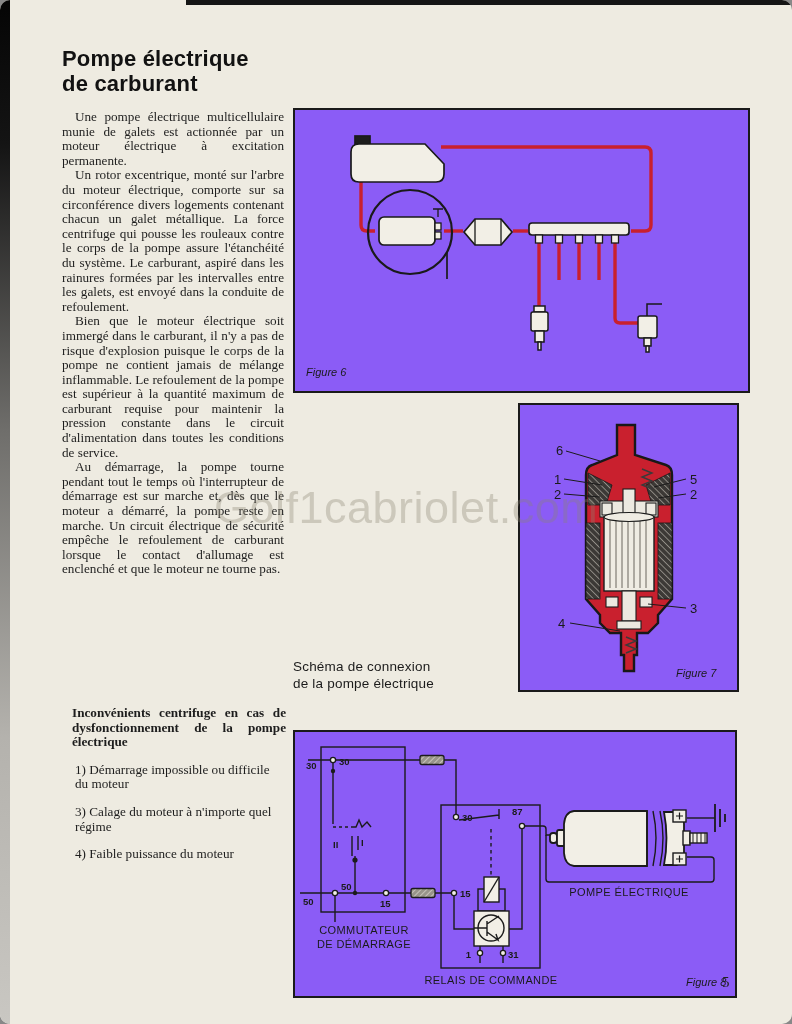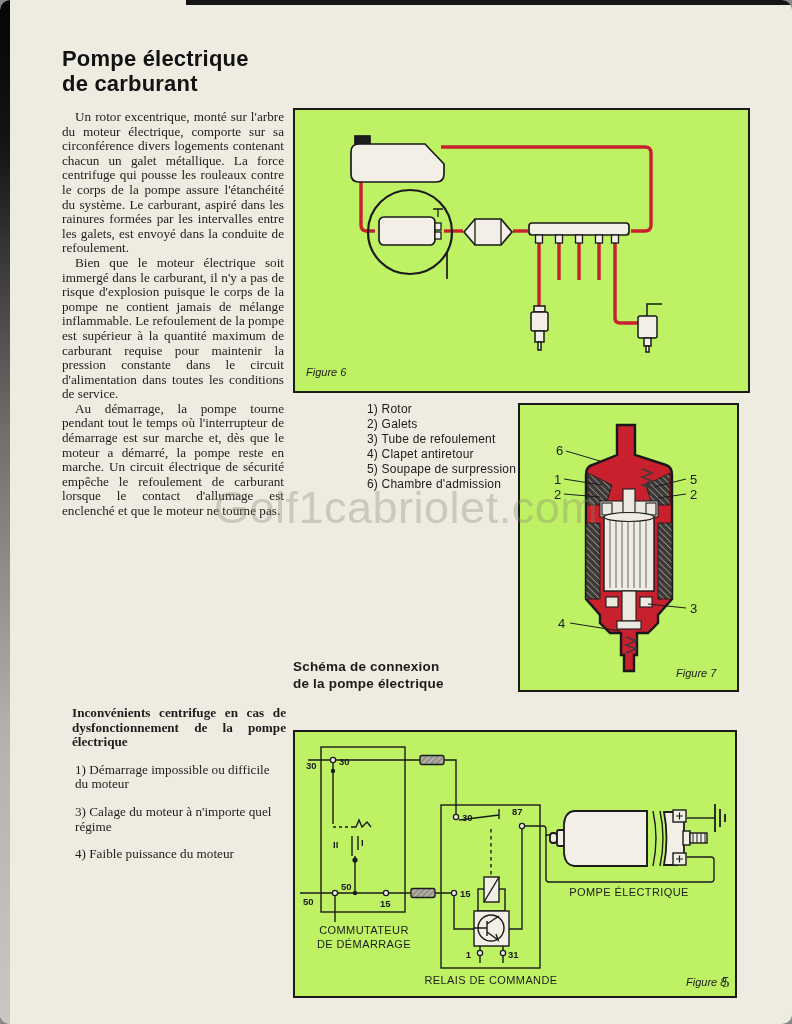--- a/index.html
+++ b/index.html
@@ -12,22 +12,22 @@
         letter-spacing:.2px;color:#121212;}
   .bodycol{position:absolute;left:62px;top:110px;width:222px;
         font-family:"Liberation Serif",serif;font-size:13.2px;line-height:14.6px;
         text-align:justify;color:#1d1d1d;}
   .bodycol p{margin:0;text-indent:13px;}
   .issues{position:absolute;left:62px;top:706px;width:224px;
         font-family:"Liberation Serif",serif;font-size:13.2px;line-height:14.6px;color:#1d1d1d;}
   .issues h3{margin:0 0 12px 10px;font-size:13.2px;line-height:14.6px;font-weight:bold;text-align:justify;}
   .issues div{margin:13px;}
   .legend{position:absolute;left:367px;top:402px;font-size:12px;line-height:15px;letter-spacing:.2px;}
-  .conn-head{position:absolute;left:293px;top:659px;font-size:13.5px;line-height:16.5px;font-weight:bold;letter-spacing:.2px;}
-  .figbox{position:absolute;background:#bef264;border:2px solid #1a1a1a;text-align:center;}
+  .conn-head{position:absolute;left:293px;top:659px;font-size:13.5px;line-height:16.5px;font-weight:normal;letter-spacing:.2px;}
+  .figbox{position:absolute;background:#8b5cf6;border:2px solid #1a1a1a;text-align:center;}
   .fig6{left:293px;top:108px;width:453px;height:281px;}
   .fig7{left:518px;top:403px;width:217px;height:285px;}
   .fig8{left:293px;top:730px;width:440px;height:264px;}
   .watermark{position:absolute;left:214px;top:482px;font-size:45px;letter-spacing:.5px;
         color:rgba(138,132,114,0.34);z-index:9;white-space:nowrap;pointer-events:none;}
   .pagenum{position:absolute;left:722px;top:974px;font-family:"Liberation Serif",serif;font-size:15px;color:#222;}
   svg{display:block;}
   text{font-family:"Liberation Sans",sans-serif;fill:#1b1b1b;}
   .figlab{font-style:italic;font-size:11px;}
   .term{font-size:9.5px;font-weight:bold;}
@@ -40,40 +40,33 @@
 
   <div class="scan-left"></div>
   <div class="scan-top"></div>
 
   <div class="title">
     <div>Pompe électrique</div>
     <div>de carburant</div>
   </div>
 
   <div class="bodycol">
+    <p>Une pompe électrique multicellulaire munie de galets est actionnée par un moteur électrique à excitation permanente.</p>
     <p>Un rotor excentrique, monté sur l'arbre du moteur électrique, comporte sur sa circonférence divers logements contenant chacun un galet métallique. La force centrifuge qui pousse les rouleaux contre le corps de la pompe assure l'étanchéité du système. Le carburant, aspiré dans les rainures formées par les intervalles entre les galets, est envoyé dans la conduite de refoulement.</p>
     <p>Bien que le moteur électrique soit immergé dans le carburant, il n'y a pas de risque d'explosion puisque le corps de la pompe ne contient jamais de mélange inflammable. Le refoulement de la pompe est supérieur à la quantité maximum de carburant requise pour maintenir la pression constante dans le circuit d'alimentation dans toutes les conditions de service.</p>
     <p>Au démarrage, la pompe tourne pendant tout le temps où l'interrupteur de démarrage est sur marche et, dès que le moteur a démarré, la pompe reste en marche. Un circuit électrique de sécurité empêche le refoulement de carburant lorsque le contact d'allumage est enclenché et que le moteur ne tourne pas.</p>
   </div>
 
   <div class="issues">
     <h3>Inconvénients centrifuge en cas de dysfonctionnement de la pompe électrique</h3>
     <div>1) Démarrage impossible ou difficile du moteur</div>
     <div>3) Calage du moteur à n'importe quel régime</div>
     <div>4) Faible puissance du moteur</div>
   </div>
 
-  <div class="legend">
-    <div>1) Rotor</div>
-    <div>2) Galets</div>
-    <div>3) Tube de refoulement</div>
-    <div>4) Clapet antiretour</div>
-    <div>5) Soupape de surpression</div>
-    <div>6) Chambre d'admission</div>
-  </div>
 
   <div class="conn-head">
     <div>Schéma de connexion</div>
     <div>de la pompe électrique</div>
   </div>
 
   <div class="figbox fig6">
     <svg width="449" height="277" viewBox="0 0 449 277">
 
       <g stroke="#c9202e" stroke-width="3.4" fill="none">

